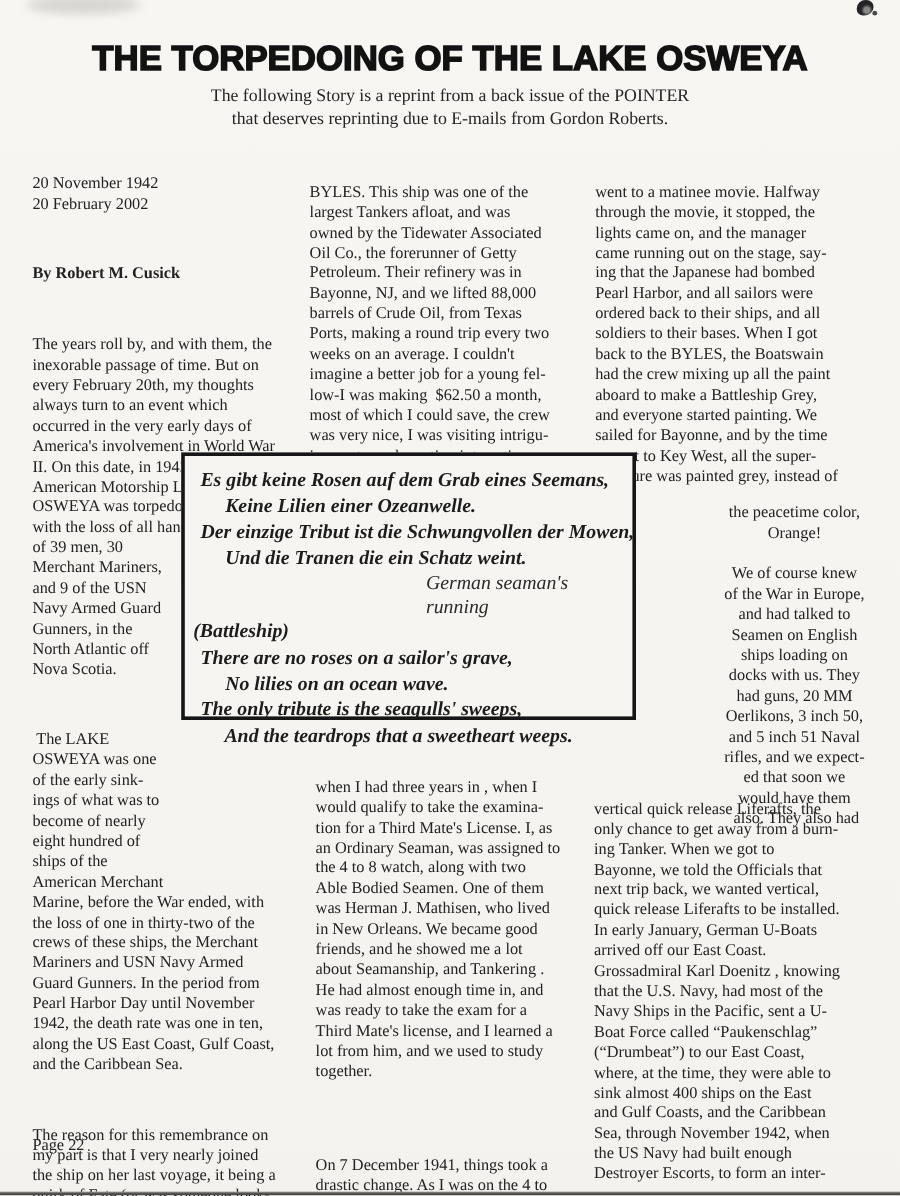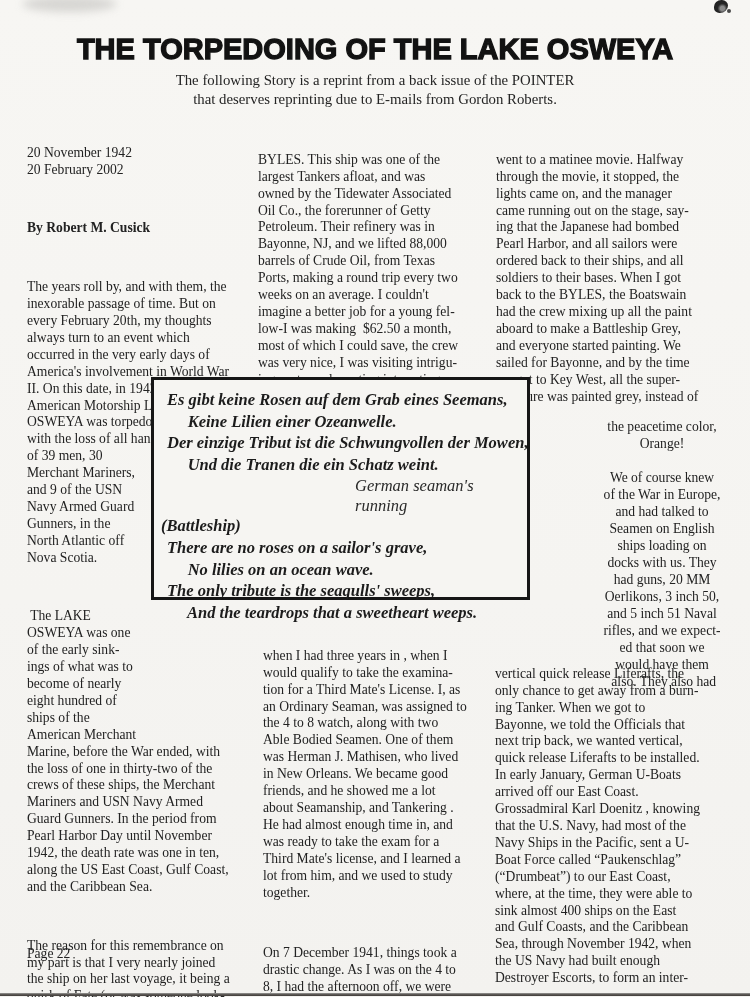--- a/index.html
+++ b/index.html
@@ -31,21 +31,21 @@
   }
 
   
   .col{
     position:absolute;
     font-size:13.6px;line-height:16.9px;
     white-space:pre;
     color:#222;
   }
   .col p{margin:0 0 8px 0;}
-  .col p.gap10{margin-bottom:10px;}
+  .col p.gap10{margin-bottom:28px;}
   .dates{margin:0 0 16px 0;}
   .byline{font-weight:bold;margin:0 0 10px 0;}
 
   #col-left{left:27px;top:111px;width:250px;}
   #col-mid-top{left:258px;top:118px;width:250px;}
   #col-mid-bottom{left:263px;top:614px;width:250px;}
   #col-right-top{left:496px;top:118px;width:252px;}
   #col-right-mid{left:578px;top:384px;width:168px;line-height:17px;text-align:center;}
   #col-right-bottom{left:495px;top:632px;width:255px;}
 

